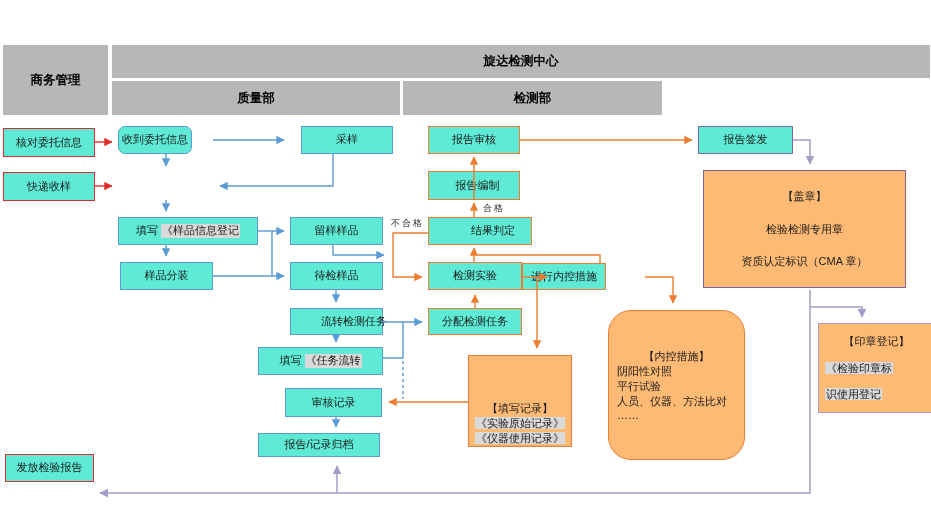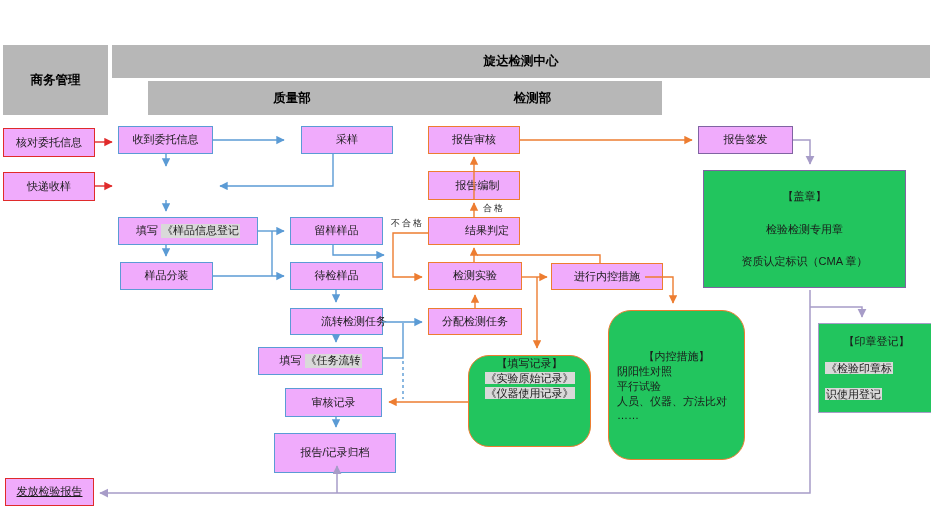--- a/index.html
+++ b/index.html
@@ -2,66 +2,66 @@
 <html><head>
 <meta charset="utf-8">
 <style>
   html,body{margin:0;padding:0;background:#fff;}
   body{font-family:"Liberation Sans","DejaVu Sans",sans-serif;}
   #canvas{position:relative;width:931px;height:511px;background:#fff;overflow:hidden;}
 
   .hdr{position:absolute;background:#b7b7b7;display:flex;align-items:center;justify-content:center;
        font-weight:bold;font-size:12.5px;color:#000;z-index:1;}
 
-  .box{position:absolute;background:#f0abfc;border:1.4px solid #5b9bd5;display:flex;align-items:center;
+  .box{position:absolute;background:#5eead4;border:1.4px solid #5b9bd5;display:flex;align-items:center;
        justify-content:center;font-size:11px;color:#1a1a1a;text-align:center;line-height:1.2;z-index:2;
        box-sizing:border-box;white-space:nowrap;}
   .b-red{border-color:#e02b2b;border-width:1.6px;}
   .b-orange{border-color:#ed7d31;}
   .b-purple{border-color:#8064a2;}
   .hl{background:#d9d9d9;padding:0 1px;}
 
-  .panel{position:absolute;background:#22c55e;border:1.4px solid #ed7d31;font-size:11px;color:#1a1a1a;
+  .panel{position:absolute;background:#fdba74;border:1.4px solid #ed7d31;font-size:11px;color:#1a1a1a;
          z-index:2;box-sizing:border-box;display:flex;flex-direction:column;}
   .panel .title{text-align:center;font-weight:normal;}
   .panel-center{align-items:center;}
 
   .edge-label{position:absolute;font-size:9px;color:#1a1a1a;z-index:6;letter-spacing:2px;white-space:nowrap;}
 
   svg.wires{position:absolute;left:0;top:0;z-index:5;pointer-events:none;}
 </style>
 </head>
 <body>
 
 <div id="canvas">
 
   <div class="hdr" style="left:3px;top:45px;width:105px;height:70px;">
     <span>商务管理</span>
   </div>
   <div class="hdr" style="left:112px;top:45px;width:818px;height:33px;">
     <span>旋达检测中心</span>
   </div>
-  <div class="hdr" style="left:112px;top:81px;width:288px;height:34px;margin-left:36px;">
+  <div class="hdr" style="left:112px;top:81px;width:288px;height:34px;">
     <span>质量部</span>
   </div>
   <div class="hdr" style="left:403px;top:81px;width:259px;height:34px;">
     <span>检测部</span>
   </div>
 
   <div class="box b-red" style="left:3px;top:128px;width:92px;height:29px;">
     <span>核对委托信息</span>
   </div>
   <div class="box b-red" style="left:3px;top:172px;width:92px;height:29px;">
     <span>快递收样</span>
   </div>
-  <div class="box b-red" style="left:5px;top:478px;width:89px;height:28px;text-decoration:underline;">
+  <div class="box b-red" style="left:5px;top:454px;width:89px;height:28px;">
     <span>发放检验报告</span>
   </div>
 
-  <div class="box" style="left:118px;top:126px;width:95px;height:28px;">
+  <div class="box" style="left:118px;top:126px;width:74px;height:28px;border-radius:7px;">
     <span>收到委托信息</span>
   </div>
   <div class="box" style="left:290px;top:126px;width:92px;height:28px;margin-left:11px;">
     <span>采样</span>
   </div>
   <div class="box" style="left:118px;top:217px;width:140px;height:28px;">
     <span>填写</span>&nbsp;<span class="hl">《样品信息登记</span>
   </div>
   <div class="box" style="left:120px;top:262px;width:93px;height:28px;">
     <span>样品分装</span>
@@ -74,44 +74,44 @@
   </div>
   <div class="box" style="left:290px;top:308px;width:93px;height:27px;padding-left:35px;">
     <span>流转检测任务</span>
   </div>
   <div class="box" style="left:258px;top:347px;width:125px;height:28px;">
     <span>填写</span>&nbsp;<span class="hl">《任务流转</span>
   </div>
   <div class="box" style="left:285px;top:388px;width:97px;height:29px;">
     <span>审核记录</span>
   </div>
-  <div class="box" style="left:258px;top:433px;width:122px;height:40px;margin-left:16px;">
+  <div class="box" style="left:258px;top:433px;width:122px;height:24px;">
     <span>报告/记录归档</span>
   </div>
 
   <div class="box b-orange" style="left:428px;top:126px;width:92px;height:28px;">
     <span>报告审核</span>
   </div>
   <div class="box b-orange" style="left:428px;top:171px;width:92px;height:29px;padding-left:7px;">
     <span>报告编制</span>
   </div>
-  <div class="box b-orange" style="left:428px;top:217px;width:92px;height:28px;padding-left:26px;">
+  <div class="box b-orange" style="left:428px;top:217px;width:104px;height:28px;padding-left:26px;">
     <span>结果判定</span>
   </div>
   <div class="box b-orange" style="left:428px;top:262px;width:94px;height:28px;">
     <span>检测实验</span>
   </div>
   <div class="box b-orange" style="left:428px;top:308px;width:94px;height:27px;">
     <span>分配检测任务</span>
   </div>
-  <div class="box b-orange" style="left:551px;top:263px;width:112px;height:27px;">
+  <div class="box b-orange" style="left:522px;top:263px;width:84px;height:27px;">
     <span>进行内控措施</span>
   </div>
 
-  <div class="panel panel-center" style="left:468px;top:355px;width:123px;height:92px;justify-content:flex-start;border-radius:21px;">
+  <div class="panel panel-center" style="left:468px;top:355px;width:104px;height:92px;justify-content:flex-end;">
     <div class="title">【填写记录】</div>
     <div><span class="hl">《实验原始记录》</span></div>
     <div><span class="hl">《仪器使用记录》</span></div>
   </div>
 
   <div class="panel" style="left:608px;top:310px;width:137px;height:150px;padding:8px 8px;justify-content:center;border-radius:23px;">
     <div class="title">【内控措施】</div>
     <div>阴阳性对照</div>
     <div>平行试验</div>
     <div>人员、仪器、方法比对</div>

